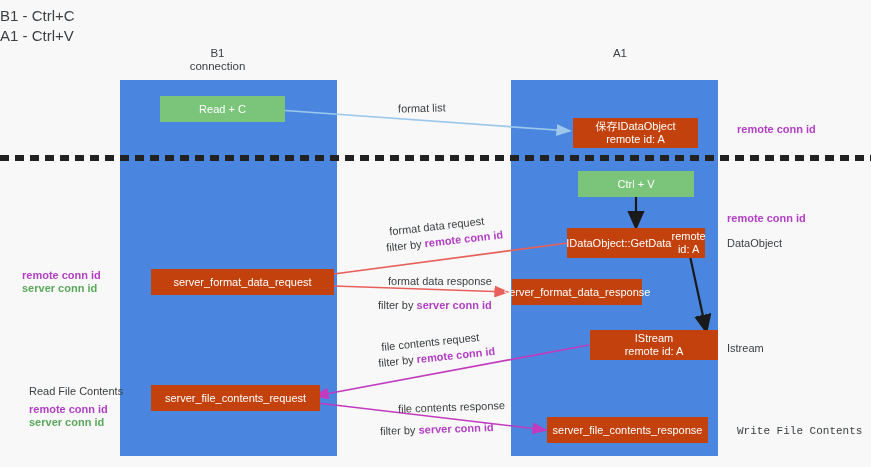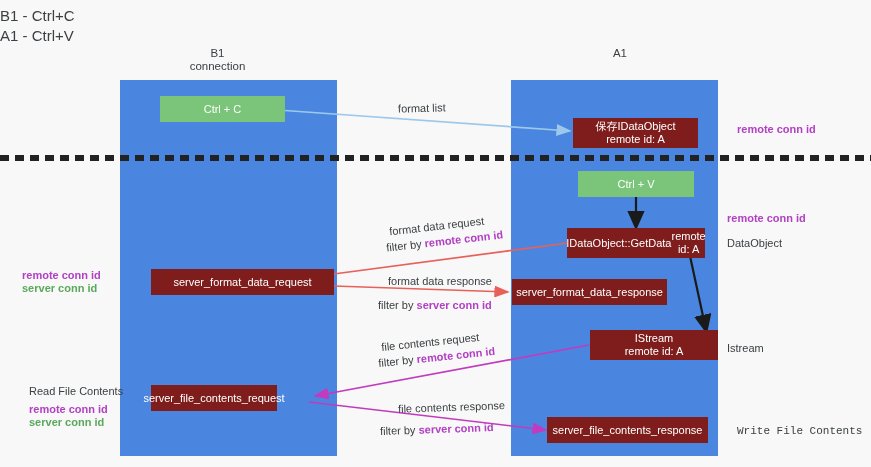--- a/index.html
+++ b/index.html
@@ -23,21 +23,21 @@
   }
 
   .box{
     position:absolute;box-sizing:border-box;
     display:flex;align-items:center;justify-content:center;
     text-align:center;color:#ffffff;font-size:11px;line-height:13px;
     padding:2px 4px;
   }
   .box.green{background:#7ac57a;}
   .box.orange{background:#fbb košt;}
-  .box.orange{background:#7f1d1d;}
+  .box.orange{background:#c2410c;}
 
   .lbl{position:absolute;font-size:11px;line-height:14px;color:#3c4043;white-space:nowrap;}
   .purple{color:#b23fc4;font-weight:bold;}
   .green-t{color:#5aa85a;font-weight:bold;}
 
   .dashline{
     position:absolute;left:0;top:155px;width:871px;height:6px;
     background-image:repeating-linear-gradient(to right,#222 0px,#222 9px,transparent 9px,transparent 15px);
   }
 </style>
@@ -89,46 +89,46 @@
     <line x1="690" y1="256" x2="706" y2="330" stroke="#1a1a1a" stroke-width="2.2" marker-end="url(#ah-black)"></line>
 
     <line x1="589" y1="345" x2="315" y2="396" stroke="#c23bbe" stroke-width="1.7" marker-end="url(#ah-mag)"></line>
 
     <line x1="309" y1="402" x2="546" y2="430" stroke="#c23bbe" stroke-width="1.7" marker-end="url(#ah-mag)"></line>
   </svg>
 
   <div class="dashline"></div>
 
   <div class="box green" style="left:160px;top:96px;width:125px;height:26px;">
-    <span>Ctrl + C</span>
+    <span>Read + C</span>
   </div>
 
   <div class="box orange" style="left:151px;top:269px;width:183px;height:26px;">
     <span>server_format_data_request</span>
   </div>
 
-  <div class="box orange" style="left:151px;top:385px;width:126px;height:26px;align-items:center;">
+  <div class="box orange" style="left:151px;top:385px;width:169px;height:26px;align-items:center;">
     <span>server_file_contents_request</span>
   </div>
 
   <div class="box orange" style="left:573px;top:118px;width:125px;height:30px;flex-direction:column;">
     <span>保存IDataObject</span>
     <span>remote id: A</span>
   </div>
 
   <div class="box green" style="left:578px;top:171px;width:116px;height:26px;">
     <span>Ctrl + V</span>
   </div>
 
   <div class="box orange" style="left:567px;top:228px;width:138px;height:30px;flex-direction:row;">
     <span>IDataObject::GetData</span>
     <span>remote id: A</span>
   </div>
 
-  <div class="box orange" style="left:512px;top:279px;width:155px;height:26px;">
+  <div class="box orange" style="left:512px;top:279px;width:130px;height:26px;">
     <span>server_format_data_response</span>
   </div>
 
   <div class="box orange" style="left:590px;top:330px;width:128px;height:30px;flex-direction:column;">
     <span>IStream</span>
     <span>remote id: A</span>
   </div>
 
   <div class="box orange" style="left:547px;top:417px;width:161px;height:26px;">
     <span>server_file_contents_response</span>

